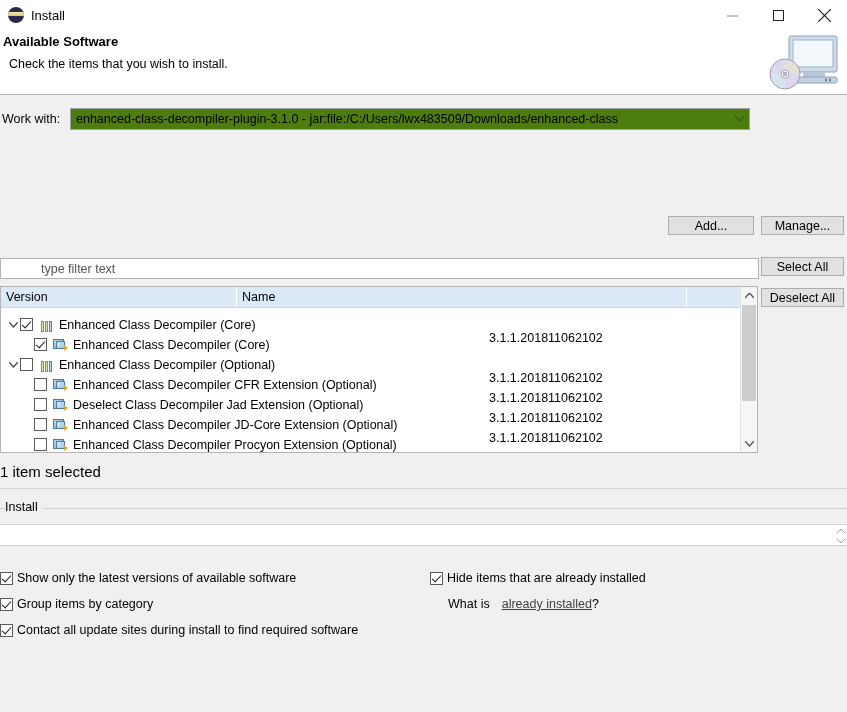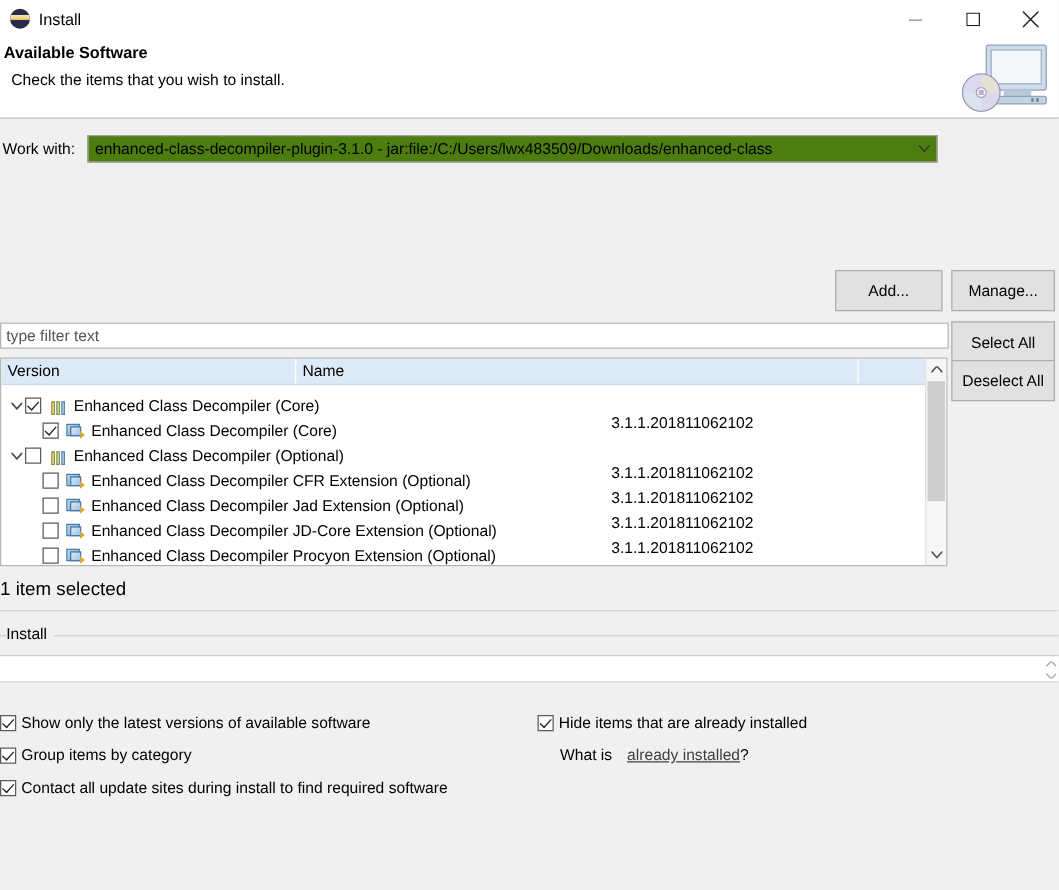--- a/index.html
+++ b/index.html
@@ -115,21 +115,21 @@
     overflow: hidden;
   }
   .combo-arrow {
     width: 20px;
     display: flex; align-items: center; justify-content: center;
     color: #333;
     font-size: 10px;
   }
 
   .btn {
-    height: 33px;
+    height: 19px;
     background: #e1e1e1;
     border: 1px solid #adadad;
     font-family: "Liberation Sans", sans-serif;
     font-size: 12.5px;
     color: #000;
     box-sizing: border-box;
     cursor: default;
     display: flex;
     align-items: center;
     justify-content: center;
@@ -142,20 +142,21 @@
 
   .filter-input {
     position: absolute;
     left: 0; top: 150px;
     width: 759px; height: 21px;
     border: 1px solid #b4b4b4;
     background: #fff;
     box-sizing: border-box;
     display: flex;
     align-items: center;
+    padding-left: 36px;
   }
   .filter-placeholder {
     padding-left: 4px;
     color: #555;
     font-size: 12.5px;
   }
 
   
   .tree-wrap {
     position: absolute;
@@ -533,21 +534,21 @@
           <div class="cell-version">3.1.1.201811062102</div>
         </div>
         <div class="row">
           <div class="cell-name indent-1">
             <div class="cb"></div>
             <div class="icon-feature">
               <div class="box"></div>
               <div class="tab"></div>
               <div class="arrow"></div>
             </div>
-            <span class="row-label">Enhanced Class Decompiler Jad Extension (Optional)</span>
+            <span class="row-label">Deselect Class Decompiler Jad Extension (Optional)</span>
           </div>
           <div class="cell-version">3.1.1.201811062102</div>
         </div>
         <div class="row">
           <div class="cell-name indent-1">
             <div class="cb"></div>
             <div class="icon-feature">
               <div class="box"></div>
               <div class="tab"></div>
               <div class="arrow"></div>

